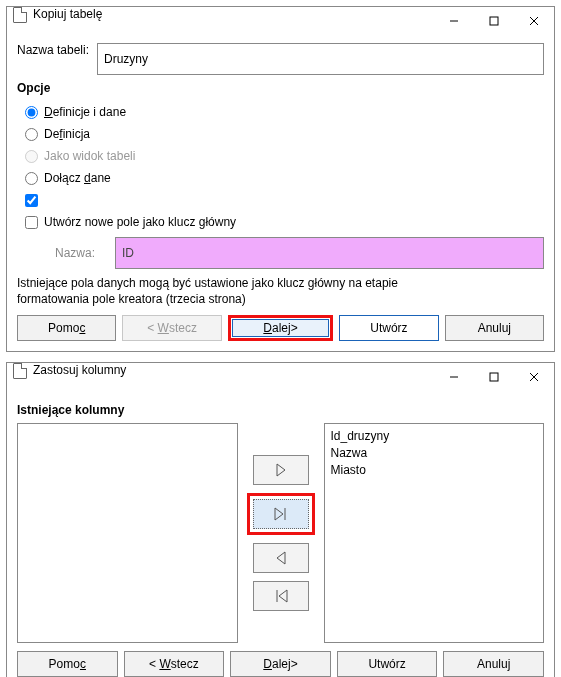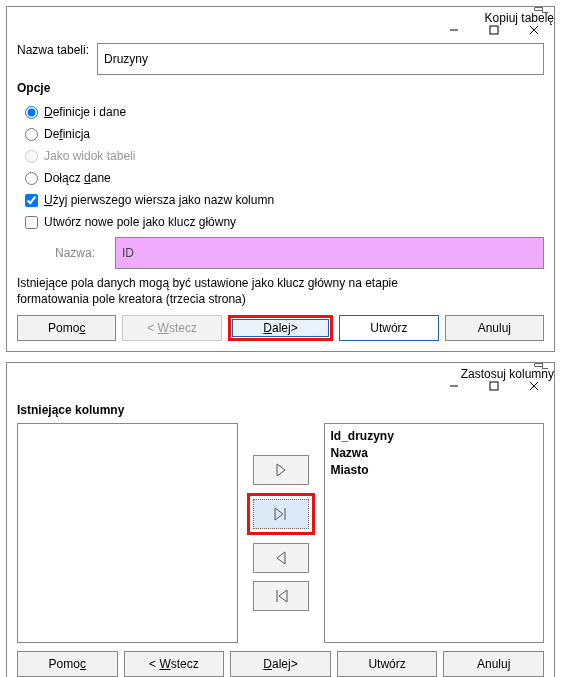--- a/index.html
+++ b/index.html
@@ -1,18 +1,18 @@
 <!DOCTYPE html>
 <html><head>
 <meta charset="utf-8">
 <style>
   * { box-sizing: border-box; font-family: "Segoe UI", Tahoma, sans-serif; font-size: 12px; }
   body { margin: 0; padding: 6px; background: #fff; }
   .window { border: 1px solid #888; margin-bottom: 10px; background: #fff; }
-  .titlebar { display: flex; align-items: flex-end; height: 28px; padding: 0 0 0 6px; flex-direction: column; }
+  .titlebar { display: flex; align-items: flex-start; height: 28px; padding: 0 0 0 6px; }
   .titlebar .doc-icon { width: 14px; height: 16px; border: 1px solid #666; border-radius: 1px; position: relative; margin-right: 6px; background: #fff; }
   .titlebar .doc-icon::after { content:""; position:absolute; top:-1px; right:-1px; width:5px; height:5px; background:#fff; border-left:1px solid #666; border-bottom:1px solid #666; }
   .titlebar .title { flex: 1; }
   .winbtns { display: flex; height: 100%; }
   .winbtn { width: 40px; display: flex; align-items: center; justify-content: center; }
   .winbtn svg { width: 10px; height: 10px; }
   .client { padding: 8px 10px 10px 10px; }
   .row { display: flex; margin-bottom: 6px; }
   .label { min-width: 80px; }
   input[type=text] { height: 32px; border: 1px solid #888; padding: 0 6px; background: #fff; }
@@ -26,21 +26,21 @@
   .indent-row { display:flex; align-items:center; margin: 4px 0 6px 30px; }
   .indent-row .lbl { width: 60px; color:#888; }
   .hint { margin-top: 2px; line-height: 1.35; }
   .btnrow { display: flex; gap: 6px; margin-top: 8px; }
   .btn { flex:1; height: 26px; border: 1px solid #888; background: #f2f2f2; display:flex; align-items:center; justify-content:center; }
   .btn.disabled { color:#999; border-color:#c7c7c7; background:#f3f3f3; }
   .btn.blue { border:1px solid #1a63b8; background:#e9f2fb; }
   .btn.blueout { border:1px solid #1a63b8; background:#fff; }
   .redbox { border:3px solid #e11; padding:1px; }
   .redbox .btn { margin:0; }
-  .cols-area { display:flex; gap:8px; align-items:stretch; margin-top:0; min-height:220px;font-weight:bold; }
+  .cols-area { display:flex; gap:8px; align-items:stretch; margin-top:0; min-height:220px; }
   .listbox { flex:1; border:1px solid #888; background:#fff; padding:4px 6px; overflow:auto; }
   .list-item { line-height:1.4; }
   .movers { width:70px; display:flex; flex-direction:column; gap:8px; justify-content:center; align-items:center; }
   .mbtn { width:56px; height:30px; border:1px solid #888; background:#f3f3f3; display:flex; align-items:center; justify-content:center; }
   .mbtn.selected { background:#dceaf8; border:1px dotted #666; }
   .movers .redbox { padding:3px; }
   .movers .redbox .mbtn { margin:0; }
   svg { display:block; }
 </style>
 </head>
@@ -88,21 +88,20 @@
       <div class="opt disabled">
         <input type="radio" name="r1" disabled="" style="">
         <span>Jako widok tabeli</span>
       </div>
       <label class="opt">
         <input type="radio" name="r1" style="">
         <span><span>Dołącz </span><span class="u">d</span><span>ane</span></span>
       </label>
       <label class="opt">
         <input type="checkbox" checked="" style="">
-        <span><span class="u">U</span><span>żyj pierwszego wiersza jako nazw kolumn</span></span>
       </label>
       <label class="opt">
         <input type="checkbox" style="">
         <span>Utwórz nowe pole jako klucz główny</span>
       </label>
       <div class="indent-row">
         <span class="lbl">Nazwa:</span>
         <input type="text" style="flex: 1 1 0%;" disabled="" value="ID">
       </div>
     </div>

